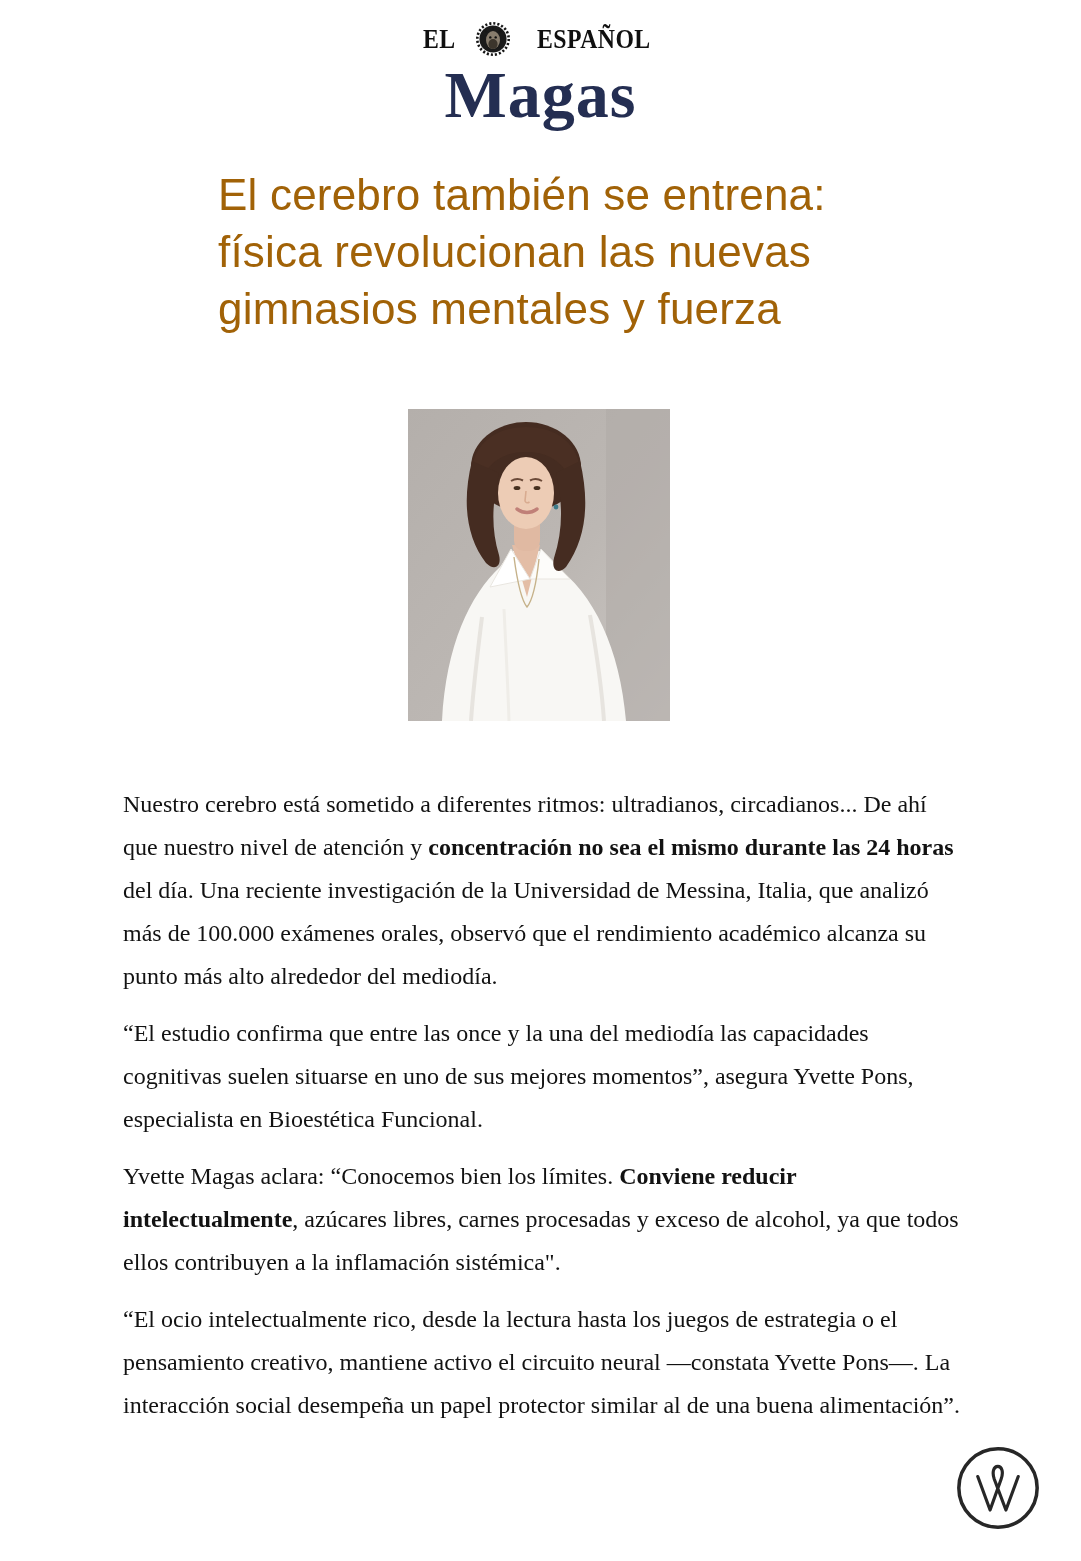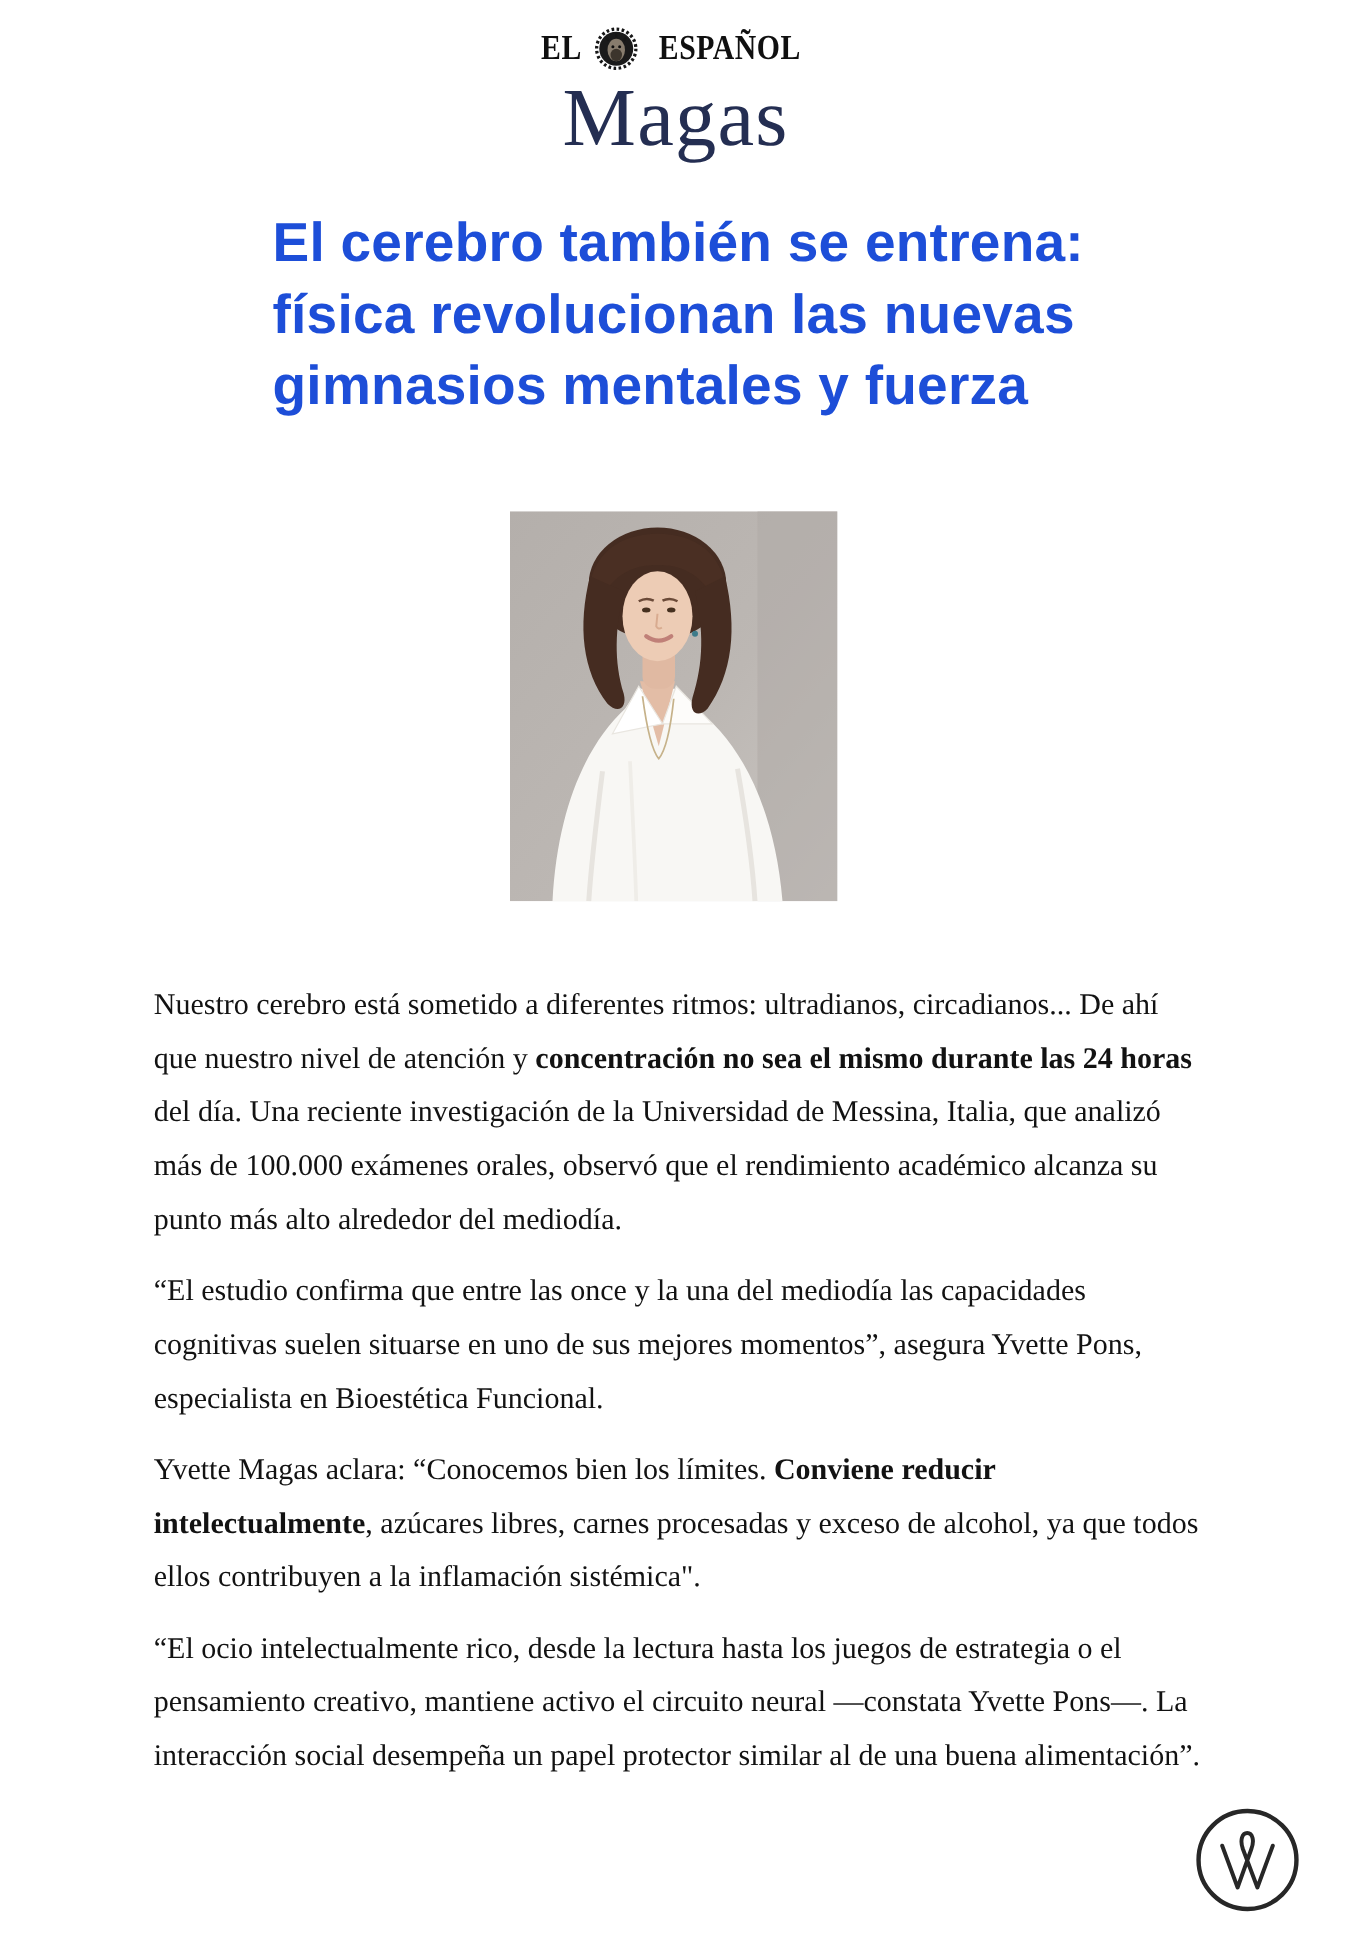--- a/index.html
+++ b/index.html
@@ -21,21 +21,21 @@
     position: absolute;
     top: 18px;
     left: 0;
     width: 100%;
     text-align: center;
   }
   .masthead-row {
     display: flex;
     justify-content: center;
     align-items: center;
-    gap: 6px;
+    gap: 16px;
     height: 42px;
     cursor: pointer;
   }
   .mast-word {
     display: inline-block;
     font-family: "Liberation Serif", serif;
     font-weight: 700;
     font-size: 28px;
     color: #101010;
     transform: scaleX(0.85);
@@ -44,43 +44,43 @@
   }
   .lion {
     display: inline-flex;
     align-items: center;
     justify-content: center;
     width: 36px;
     height: 36px;
   }
   .magas-title {
     font-family: "Liberation Serif", serif;
-    font-weight: 400;
+    font-weight: 700;
     font-size: 66px;
     line-height: 1;
     letter-spacing: 1px;
     color: #242e52;
     margin-top: 2px;
     cursor: pointer;
     text-align: center;
   }
 
   
   .headline {
     position: absolute;
     left: 218px;
     top: 166px;
     width: 700px;
     margin: 0;
     font-family: "Liberation Sans", sans-serif;
-    font-weight: 700;
+    font-weight: 400;
     font-size: 44px;
     line-height: 57px;
     letter-spacing: 0.2px;
-    color: #1d4ed8;
+    color: #a16207;
   }
   .headline .hl-line { display: block; }
 
   
   .photo {
     position: absolute;
     left: 408px;
     top: 409px;
     width: 262px;
     height: 312px;

